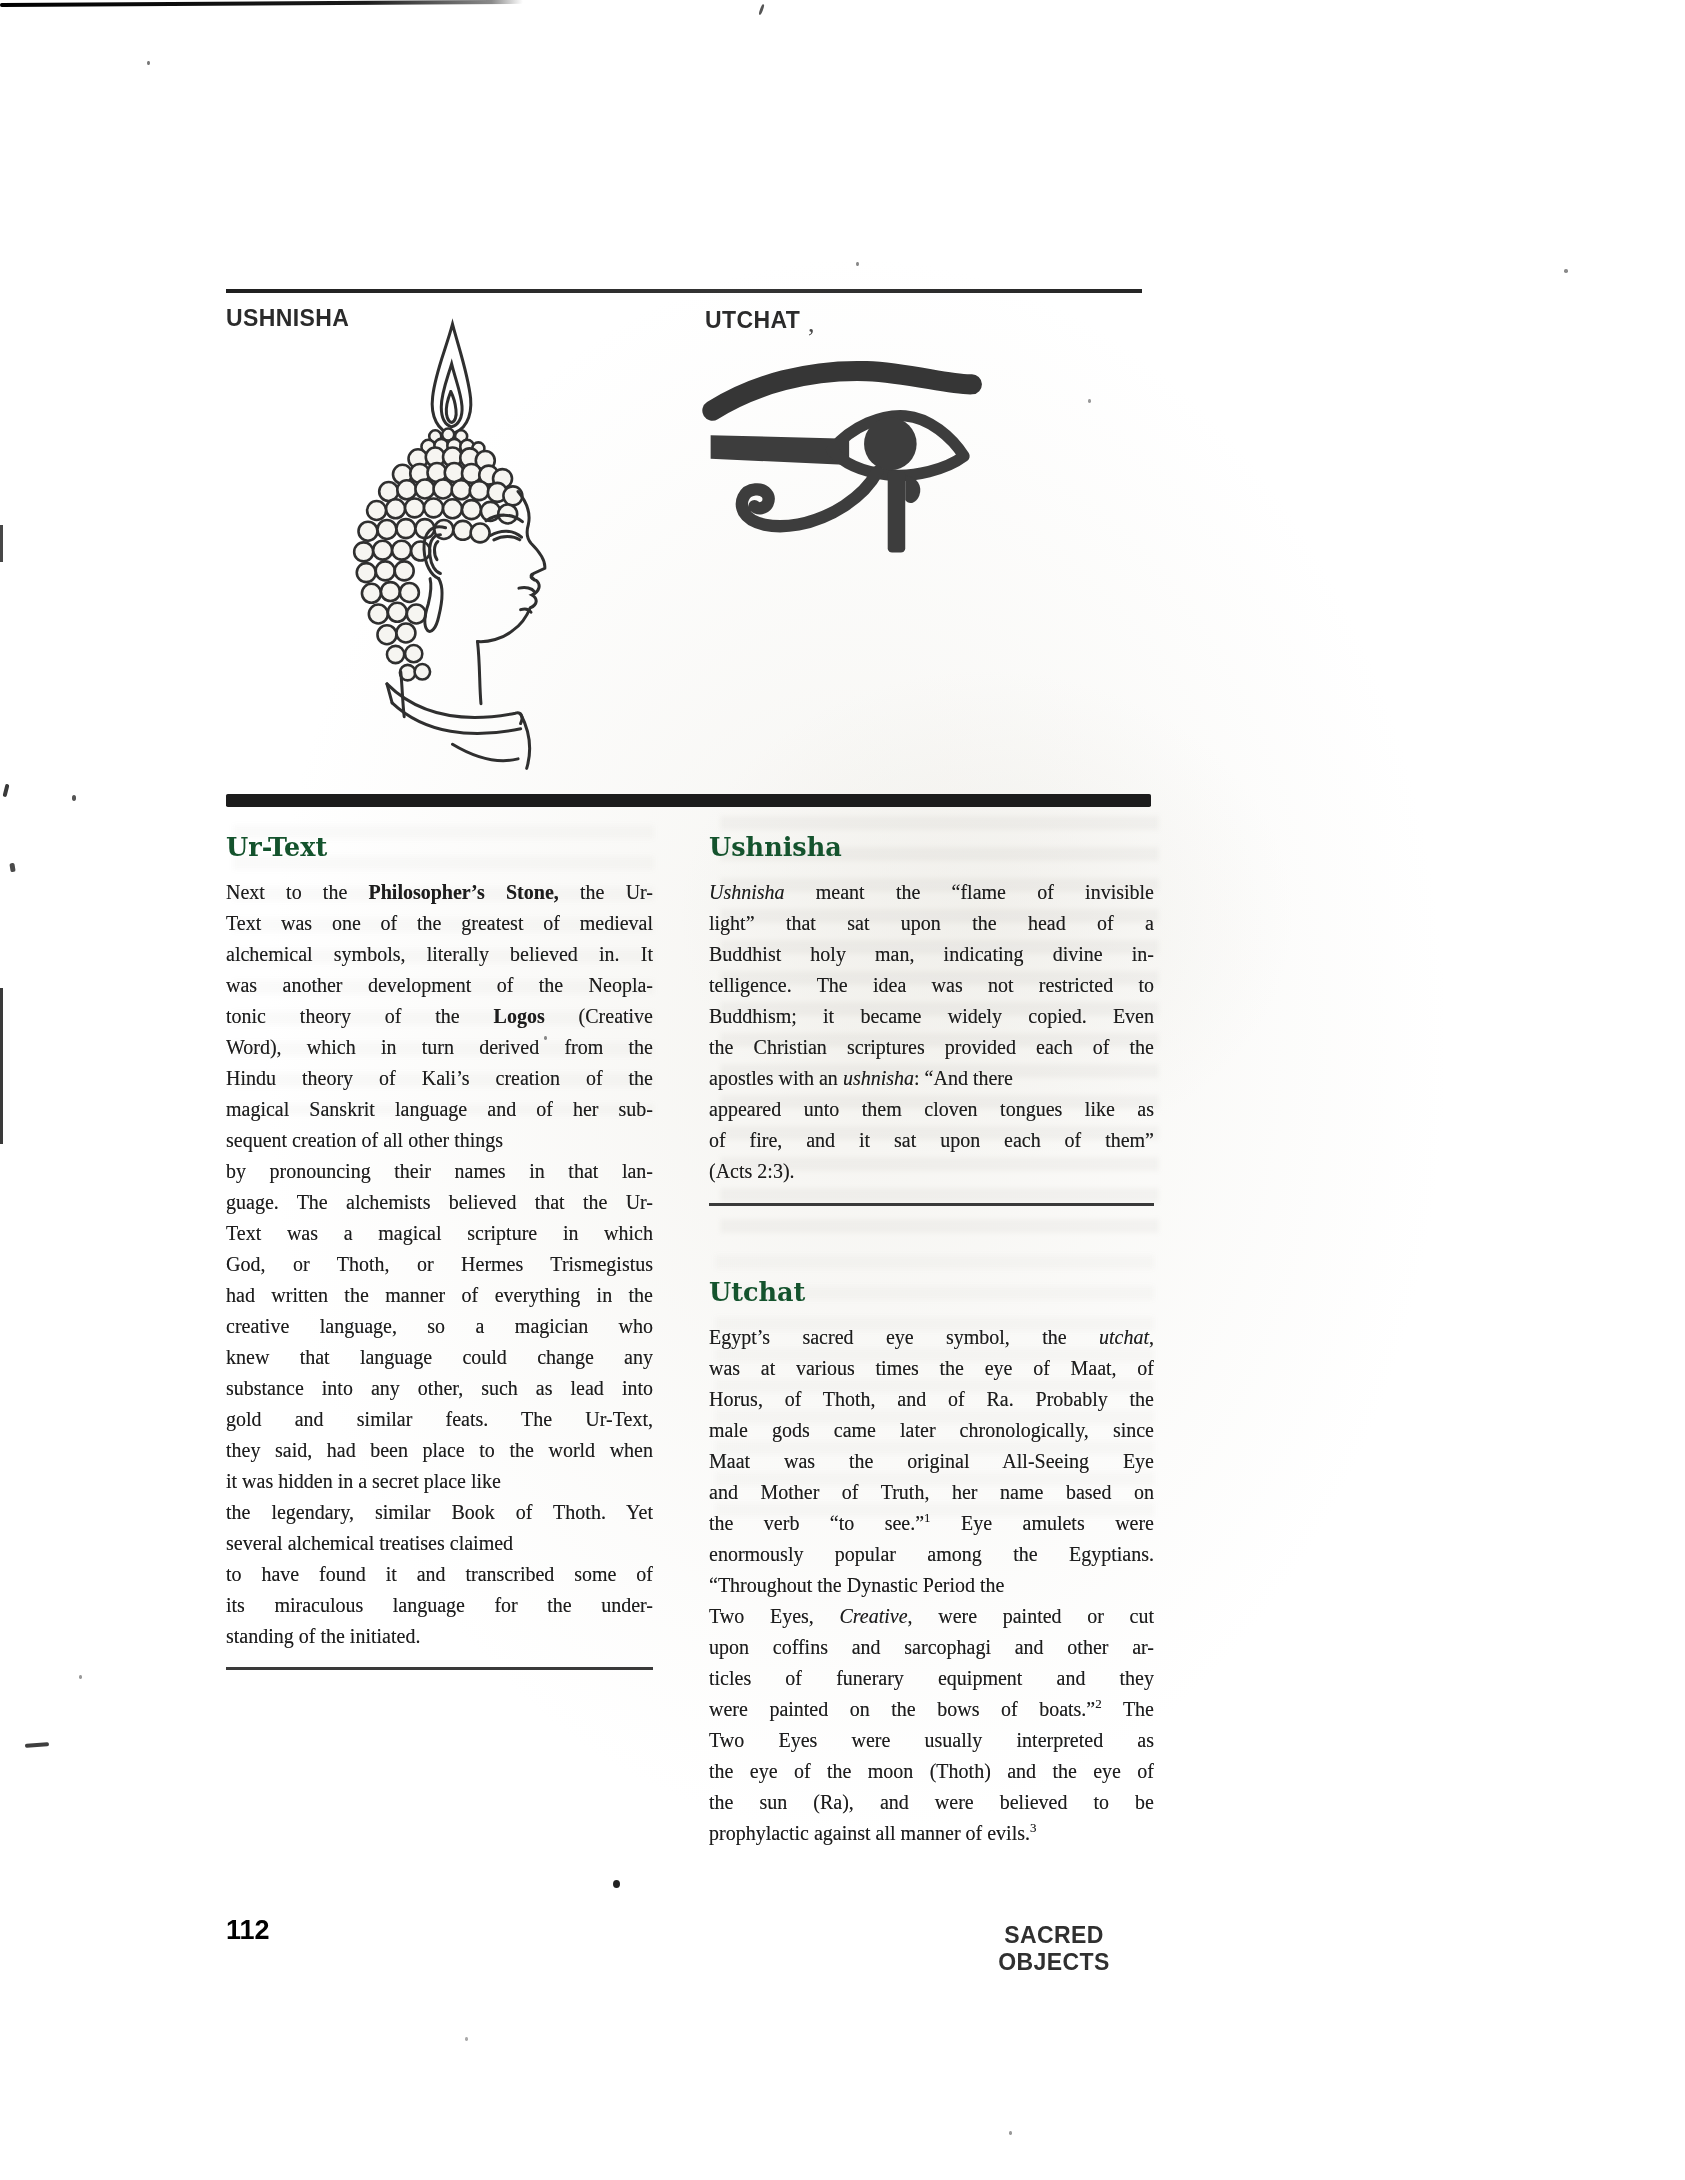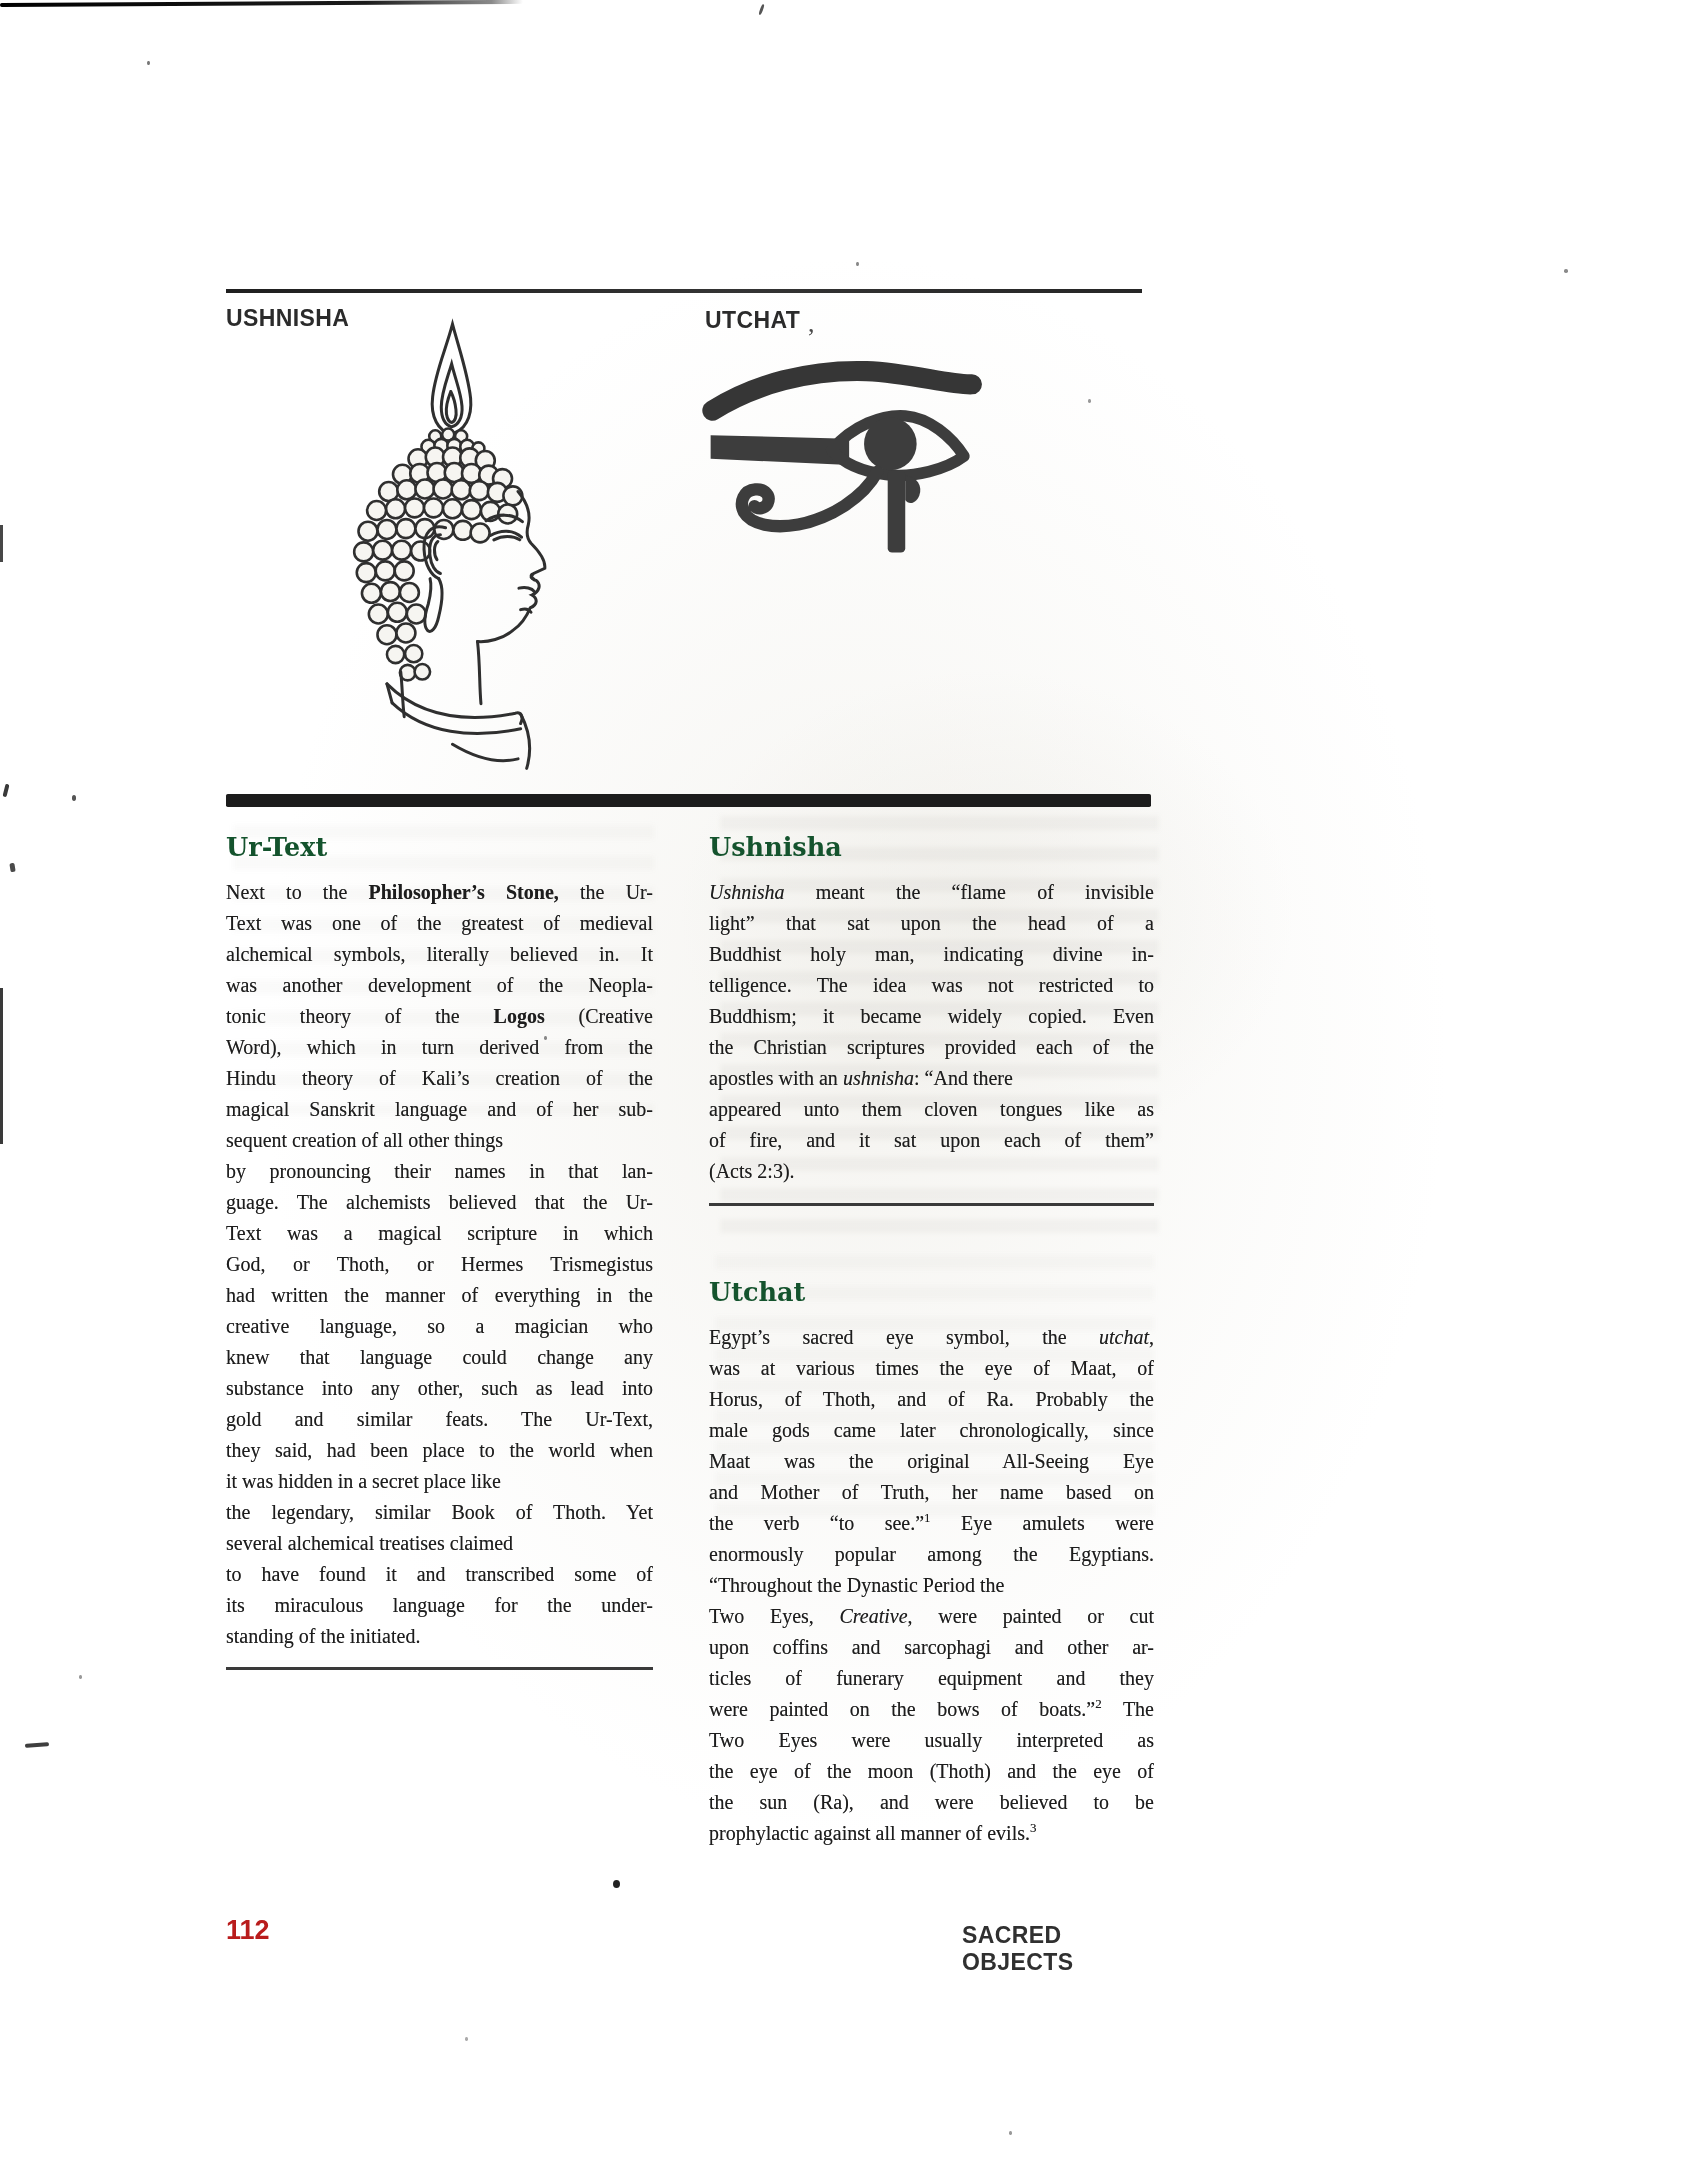--- a/index.html
+++ b/index.html
@@ -56,22 +56,22 @@
   .lines .b{font-weight:bold;}
   .lines .i{font-style:italic;}
   .lines .sup{vertical-align:super;font-size:13px;line-height:0;}
 
   .divider{position:absolute;height:2.6px;background:#3a3a3a;}
   .div-left{left:226px;top:1667px;width:427px;}
   .div-right{left:709px;top:1203px;width:445px;}
 
   
   .footer-num{position:absolute;left:226px;top:1915px;
-    font-family:"Liberation Sans",sans-serif;font-weight:bold;font-size:27px;color:#b91c1c;text-align:right;}
-  .footer-title{position:absolute;left:962px;top:1922px;width:184px;text-align:left;
+    font-family:"Liberation Sans",sans-serif;font-weight:bold;font-size:27px;color:#000000;text-align:right;}
+  .footer-title{position:absolute;left:962px;top:1922px;width:184px;text-align:center;
     font-family:"Liberation Sans",sans-serif;font-weight:bold;font-size:23px;
     letter-spacing:0.4px;color:#303030;}
 </style>
 </head>
 <body>
 
 <div class="canvas">
   <div class="page-tint"></div>
   <div class="blotch" style="left:720px;top:816px;width:439px;height:421px;"></div>
   <div class="blotch light" style="left:233px;top:825px;width:421px;height:290px;"></div>

